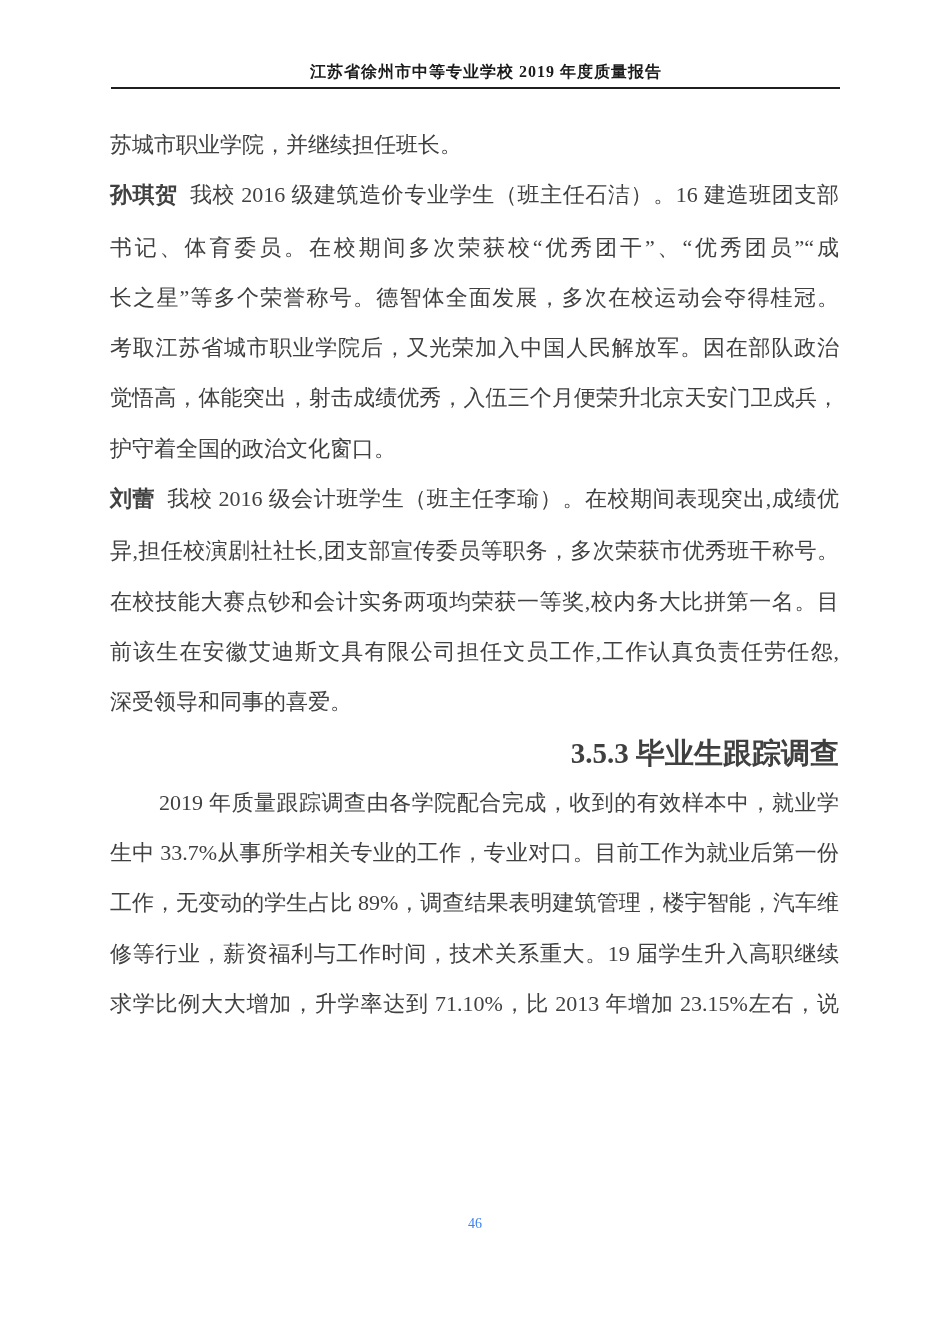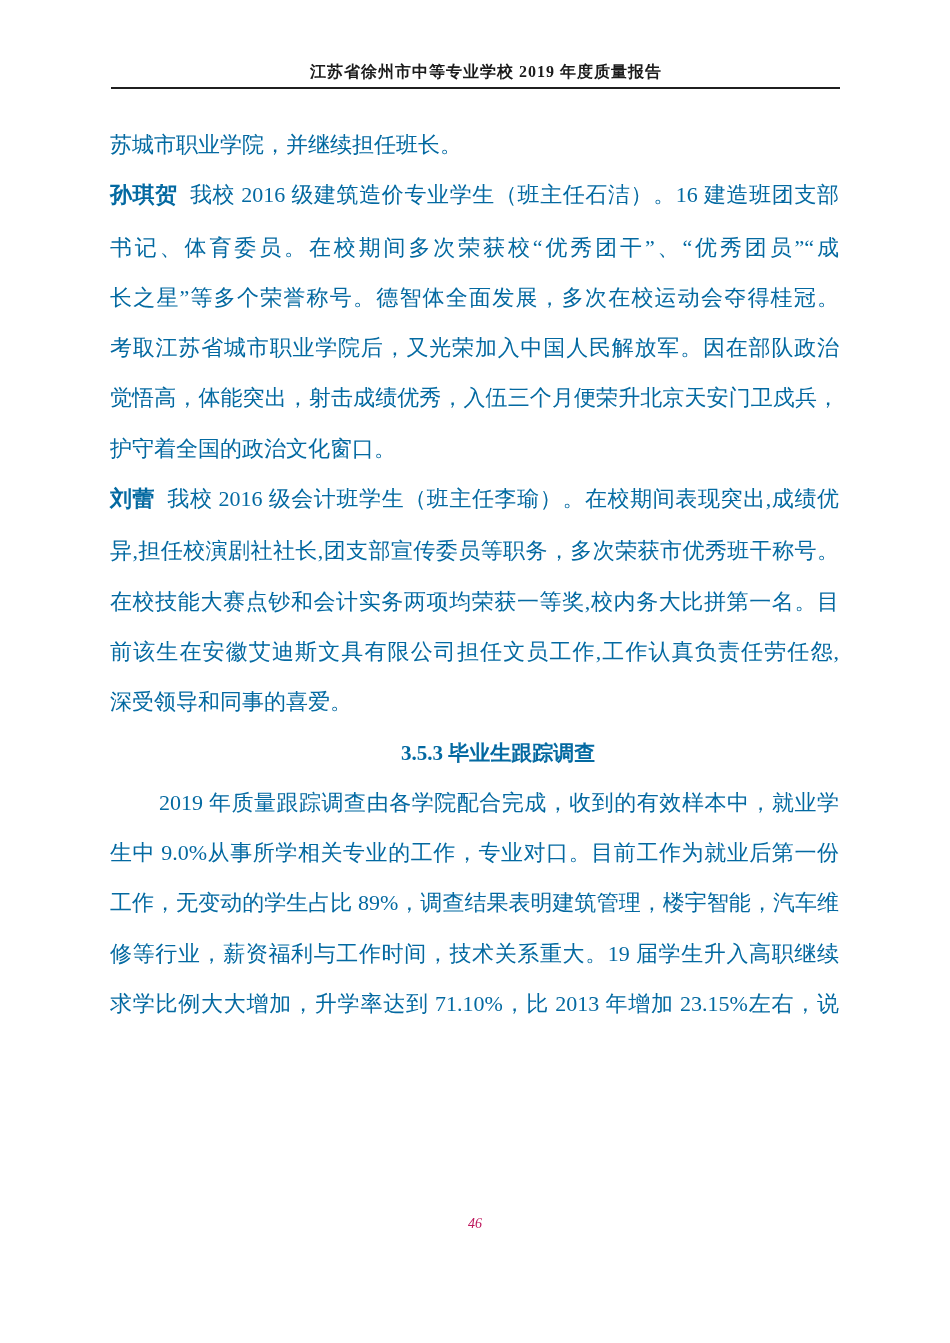--- a/index.html
+++ b/index.html
@@ -29,52 +29,51 @@
     top: 87px; left: 111px;
     width: 729px; height: 2px;
     background: #1f1f1f;
   }
   .doc-body {
     position: absolute;
     top: 120px; left: 110px;
     width: 729px;
     font-size: 22px;
     line-height: 50.3px;
-    color: #0369a1;
+    color: #404040;
   }
   .line {
     text-align: justify;
     text-align-last: justify;
     text-justify: inter-character;
   }
   .line.last {
     text-align-last: left;
   }
   .pname {
     font-weight: bold;
     margin-right: 0.55em;
     font-family: Liberation Mono, monospace;
   }
   .sec-heading {
     font-weight: bold;
-    font-size: 21px;
+    font-size: 29px;
     padding-left: 47px;
     line-height: 50.3px;
-    text-align: center;
+    text-align: right;
   }
   .indent-first .line:first-child {
     text-indent: 49px;
   }
   .pagenum {
     position: absolute;
     top: 1216px; left: 0; width: 100%;
     text-align: center;
     font-size: 14px;
-    color: #be185d;
-    font-style: italic;
+    color: #3b82f6;
   }
 </style>
 </head>
 <body>
 
 <div class="page">
 
   <div class="hdr">江苏省徐州市中等专业学校 2019 年度质量报告</div>
 
   <div class="hdr-rule"></div>
@@ -100,21 +99,21 @@
         <div class="line">在校技能大赛点钞和会计实务两项均荣获一等奖,校内务大比拼第一名。目</div>
         <div class="line">前该生在安徽艾迪斯文具有限公司担任文员工作,工作认真负责任劳任怨,</div>
         <div class="line last">深受领导和同事的喜爱。</div>
       </div>
 
 
     <div class="sec-heading">3.5.3 毕业生跟踪调查</div>
 
     <div class="para indent-first">
         <div class="line">2019 年质量跟踪调查由各学院配合完成，收到的有效样本中，就业学</div>
-        <div class="line">生中 9.0%从事所学相关专业的工作，专业对口。目前工作为就业后第一份</div>
+        <div class="line">生中 33.7%从事所学相关专业的工作，专业对口。目前工作为就业后第一份</div>
         <div class="line">工作，无变动的学生占比 89%，调查结果表明建筑管理，楼宇智能，汽车维</div>
         <div class="line">修等行业，薪资福利与工作时间，技术关系重大。19 届学生升入高职继续</div>
         <div class="line">求学比例大大增加，升学率达到 71.10%，比 2013 年增加 23.15%左右，说</div>
       </div>
 
   </div>
 
   <div class="pagenum">46</div>
 
 </div>

